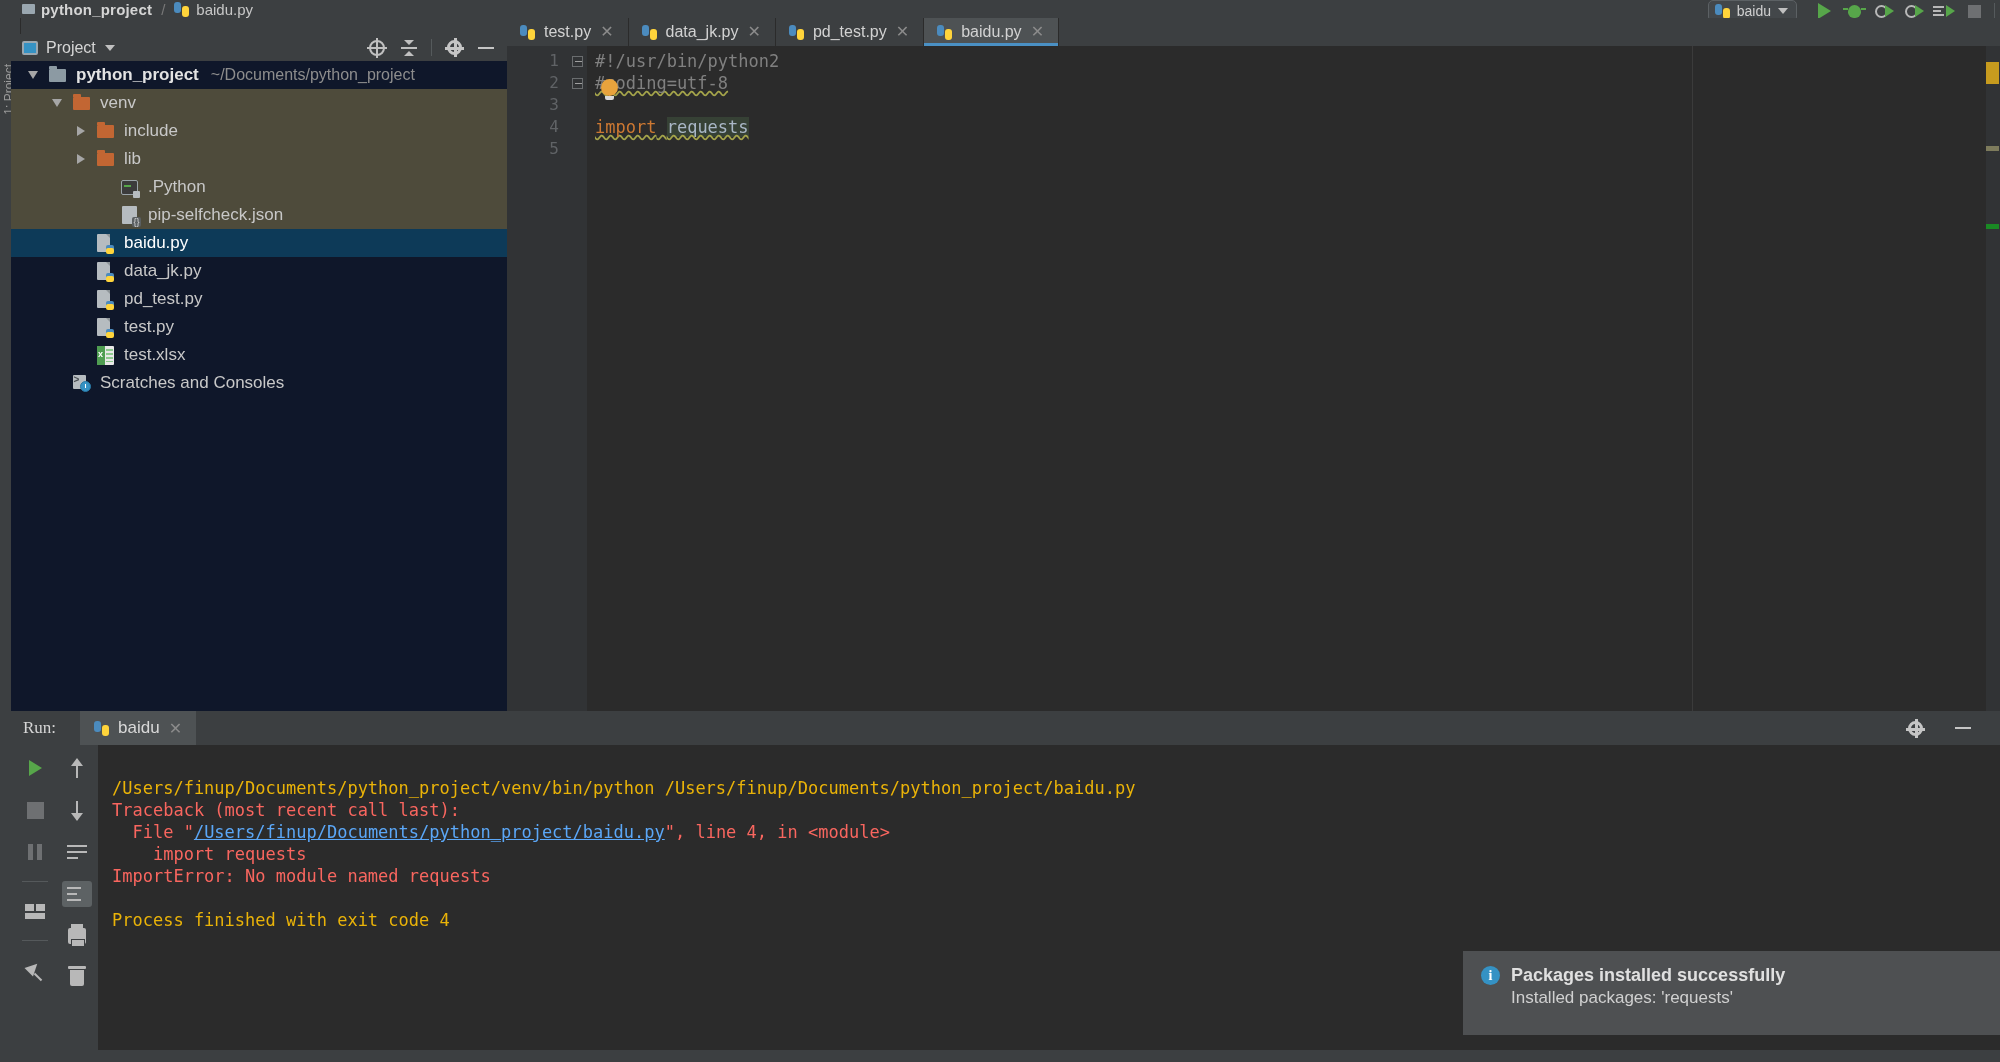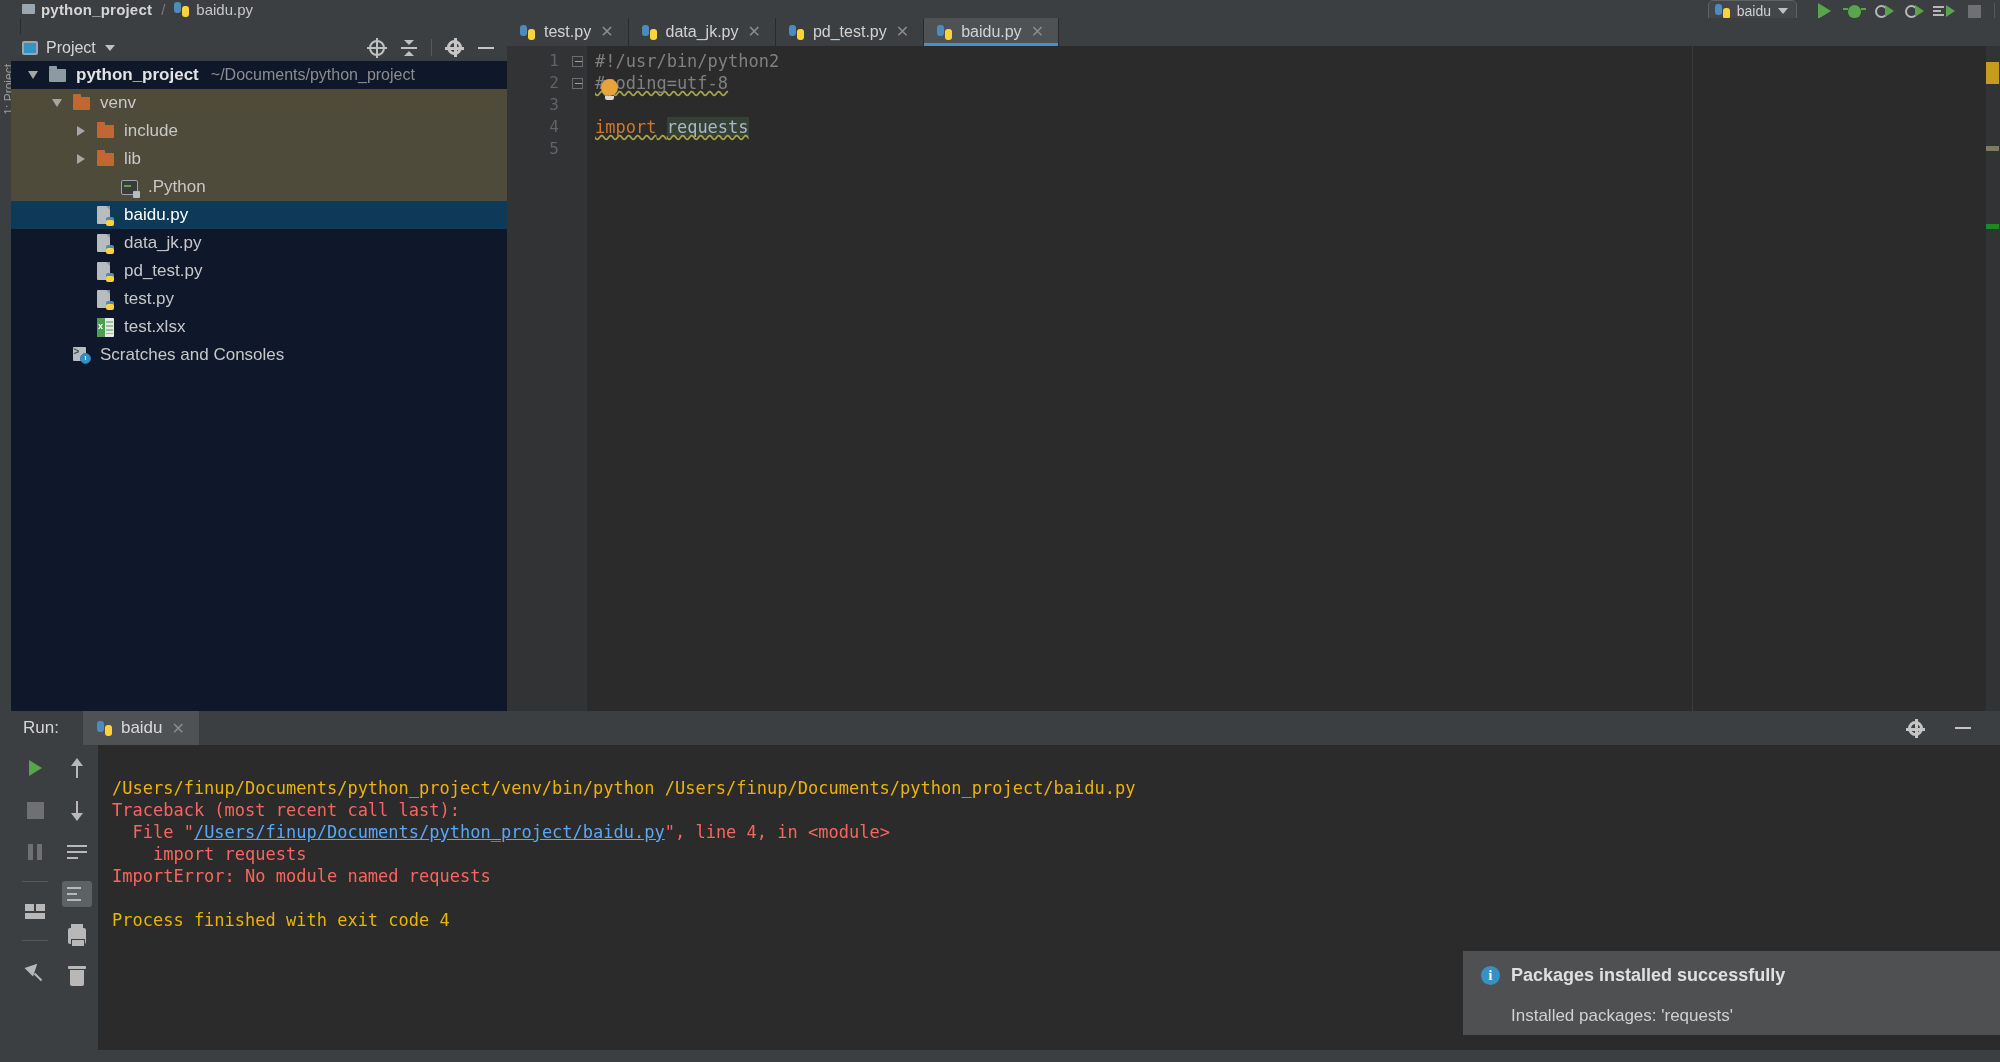--- a/index.html
+++ b/index.html
@@ -230,21 +230,21 @@
     position:absolute; right:0; top:0; bottom:0; width: 14px; background:#313335;
   }
   .marker { position: absolute; right: 1px; }
 
   
   .run-panel {
     position: absolute; left: 0; top: 711px; width: 2000px; height: 340px;
     background: #3c3f41;
   }
   .run-head { height: 34px; display: flex; align-items: center; position: relative; }
-  .run-lbl { color: #d6d6d6; font-size: 17px; margin-left: 23px; }
+  .run-lbl { color: #d6d6d6; font-size: 17px; margin-left: 23px; font-family: Liberation Serif, serif; }
   .run-tab {
     display: flex; align-items: center; gap: 9px; height: 34px;
     background: #4e5254; padding: 0 14px; margin-left: 24px;
   }
   .run-tab .nm { color: #d8d8d8; font-size: 17px; }
   .run-tab .x { color: #8b8b8b; font-size: 16px; }
   .run-head-actions { margin-left: auto; display: flex; align-items: center; gap: 18px; padding-right: 22px; }
 
   .run-side {
     position: absolute; left: 14px; top: 34px; width: 84px; bottom: 0;
@@ -296,21 +296,21 @@
     position: absolute; left: 1463px; top: 951px; width: 537px; height: 84px;
     background: #4e5052; padding: 14px 18px;
   }
   .notif-row1 { display: flex; align-items: center; gap: 11px; }
   .info-ico {
     width: 19px; height: 19px; border-radius: 50%; background: #3592c4;
     color: #fff; font-size: 14px; font-weight: bold; text-align: center;
     line-height: 19px; font-family: "Liberation Serif", serif; flex: none;
   }
   .notif-title { color: #e0e0e0; font-size: 18px; font-weight: bold; }
-  .notif-sub { color: #d0d0d0; font-size: 17px; margin-left: 30px; margin-top: 20px; }
+  .notif-sub { color: #d0d0d0; font-size: 17px; margin-left: 30px; margin-top: 2px; }
 
   
   .statusbar {
     position: absolute; left: 0; bottom: 0; width: 2000px; height: 12px;
     background: #3c3f41; overflow: hidden;
   }
   .panel-divider {
     position:absolute; left:0; width:2000px; height:1px; background:#2b2b2b;
   }
 </style>
@@ -430,20 +430,27 @@
         </div>
         <div class="trow venvbg" style="padding-left: 82px;">
           <span class="arrow-slot"></span>
           <span class="ico-slot">
             <span class="term-ico">
               <span class="lk"></span>
             </span>
           </span>
           <span class="t-name">.Python</span>
         </div>
+        <div class="trow venvbg" style="padding-left: 82px;">
+          <span class="arrow-slot"></span>
+          <span class="ico-slot">
+            <span class="json-ico"></span>
+          </span>
+          <span class="t-name">pip-selfcheck.json</span>
+        </div>
         <div class="trow selected" style="padding-left: 58px;">
           <span class="arrow-slot"></span>
           <span class="ico-slot">
             <span class="pyfile-ico">
               <span class="page"></span>
               <span class="sn1"></span>
               <span class="sn2"></span>
             </span>
           </span>
           <span class="t-name">baidu.py</span>

